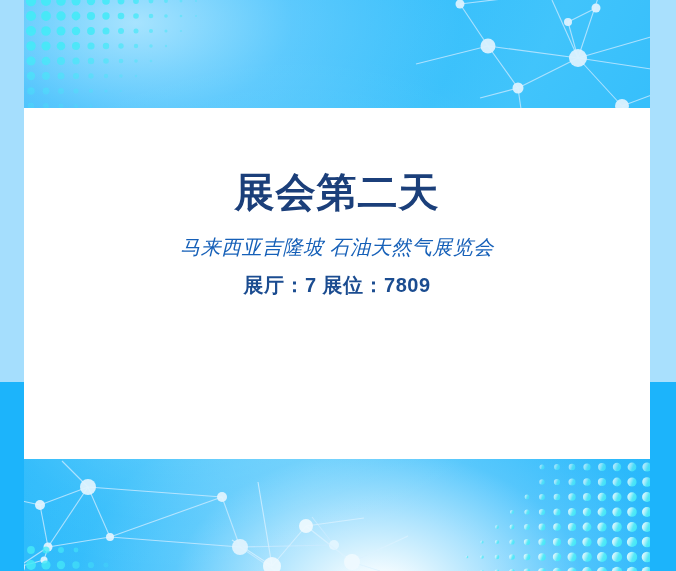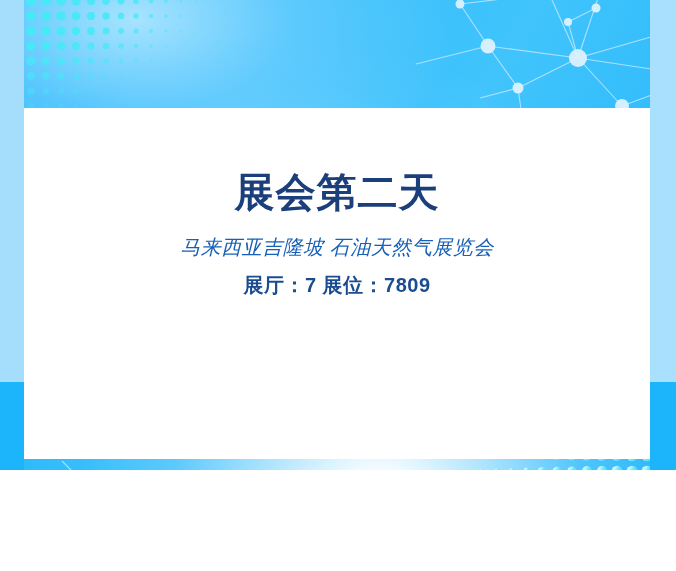--- a/index.html
+++ b/index.html
@@ -7,21 +7,21 @@
     padding: 0;
     background: #ffffff;
   }
   body {
     font-family: "Liberation Sans", "DejaVu Sans", sans-serif;
   }
 
   .poster {
     position: relative;
     width: 676px;
-    height: 470px;
+    height: 571px;
     overflow: hidden;
     background: #2AB6FB;
   }
 
   
   .bg-base {
     position: absolute;
     inset: 0;
     background:
       radial-gradient(ellipse 430px 300px at 56% 104%, #ffffff 0%, rgba(255,255,255,0.92) 8%, rgba(214,240,255,0.75) 26%, rgba(150,216,255,0.35) 48%, rgba(90,195,255,0.05) 70%, rgba(42,182,251,0) 85%),

